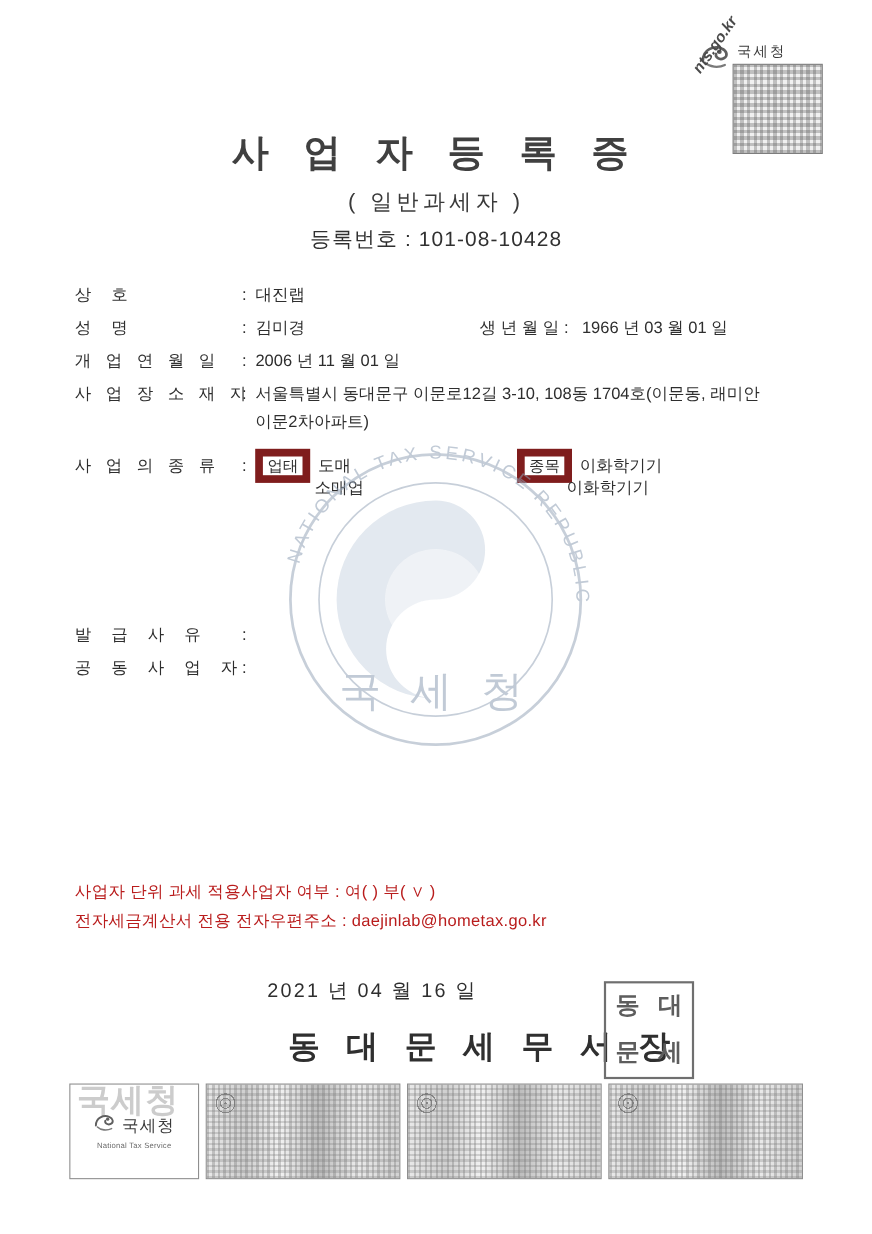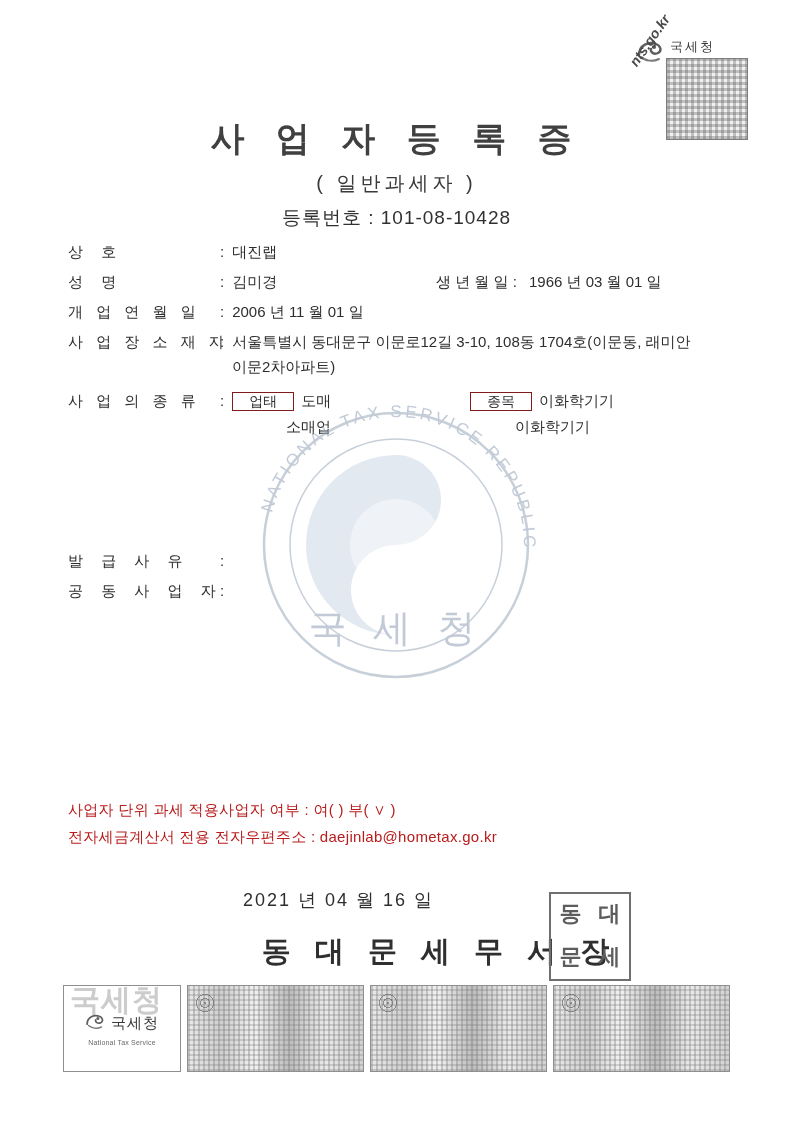--- a/index.html
+++ b/index.html
@@ -98,34 +98,35 @@
     letter-spacing: 1px;
     color: #303030;
   }
 
   
   .field {
     position: absolute;
     font-size: 15px;
     color: #2e2e2e;
     white-space: nowrap;
+    margin-top: 16px;
   }
   .label {
     display: inline-block;
     width: 152px;
     letter-spacing: 7px;
   }
   .label.tight { letter-spacing: 4.5px; }
   .colon { margin-right: 8px; }
   .value { letter-spacing: 0px; }
 
   .boxed {
     display: inline-block;
-    border: 1px solid #7f1d1d;
-    padding: 1px 16px;
+    border: 7px solid #7f1d1d;
+    padding: 1px 4px;
     font-size: 14px;
     margin-right: 7px;
     line-height: 1.1;
   }
 
   
   .watermark {
     position: absolute;
     left: 236px;
     top: 385px;

